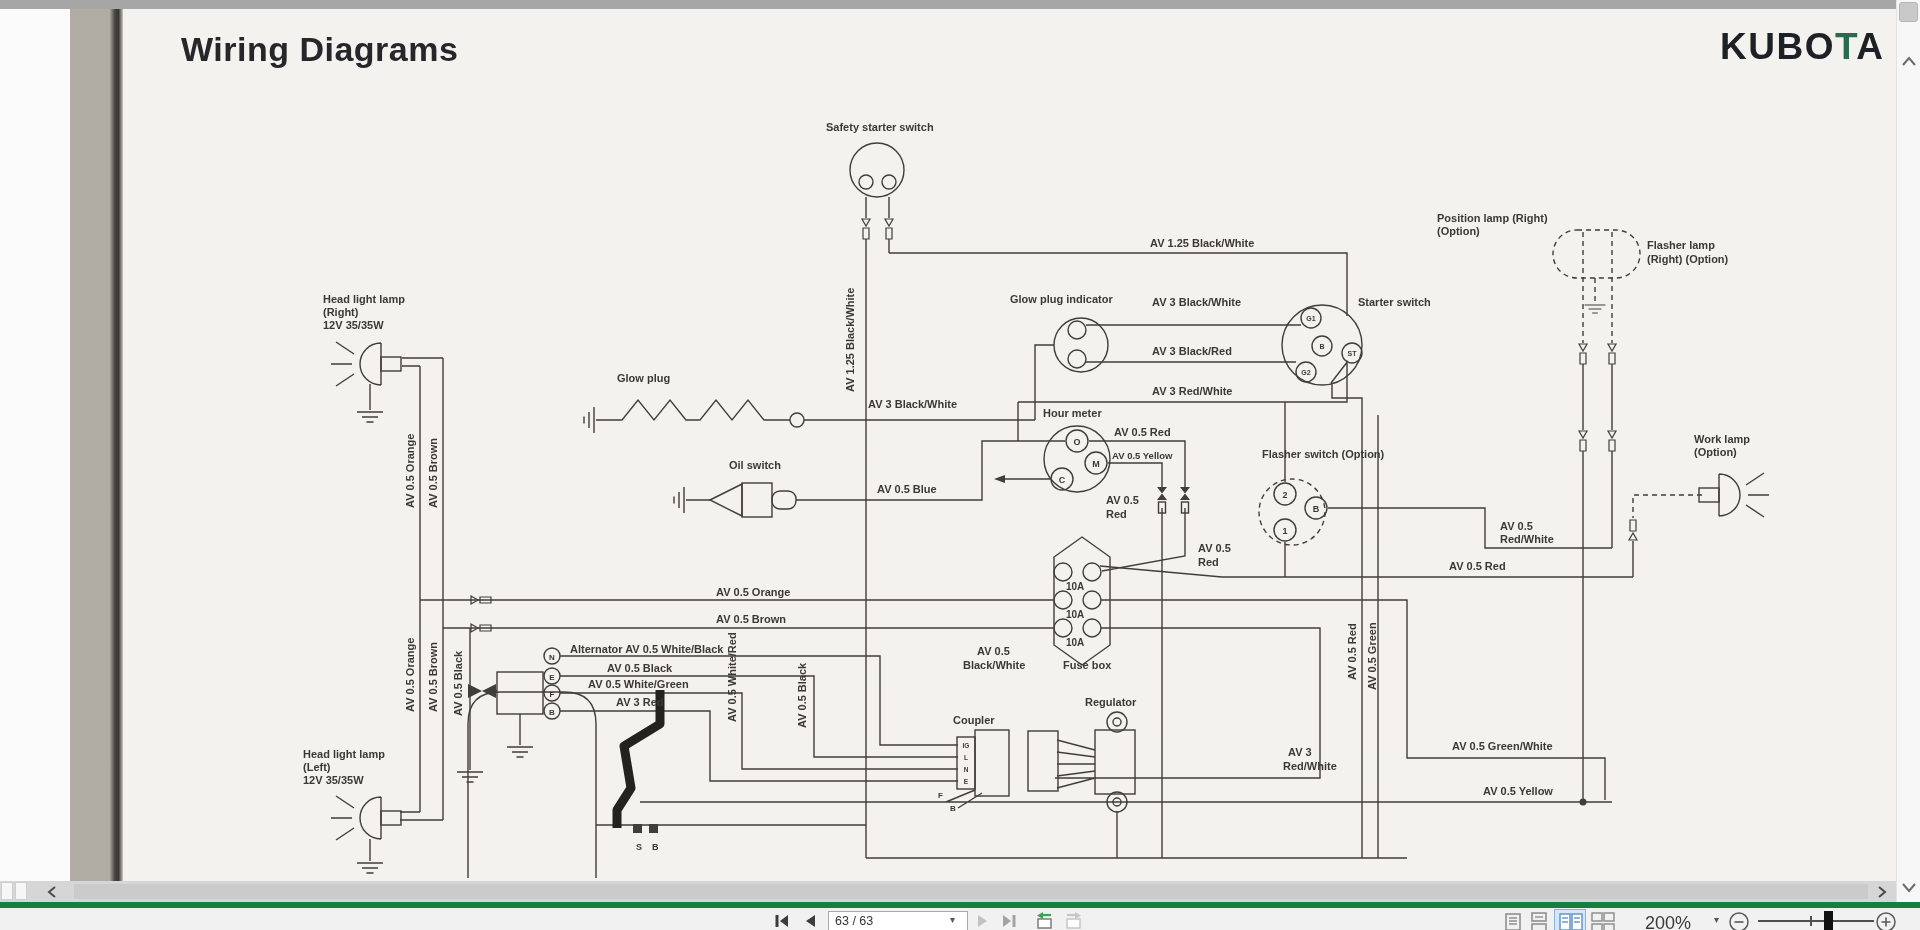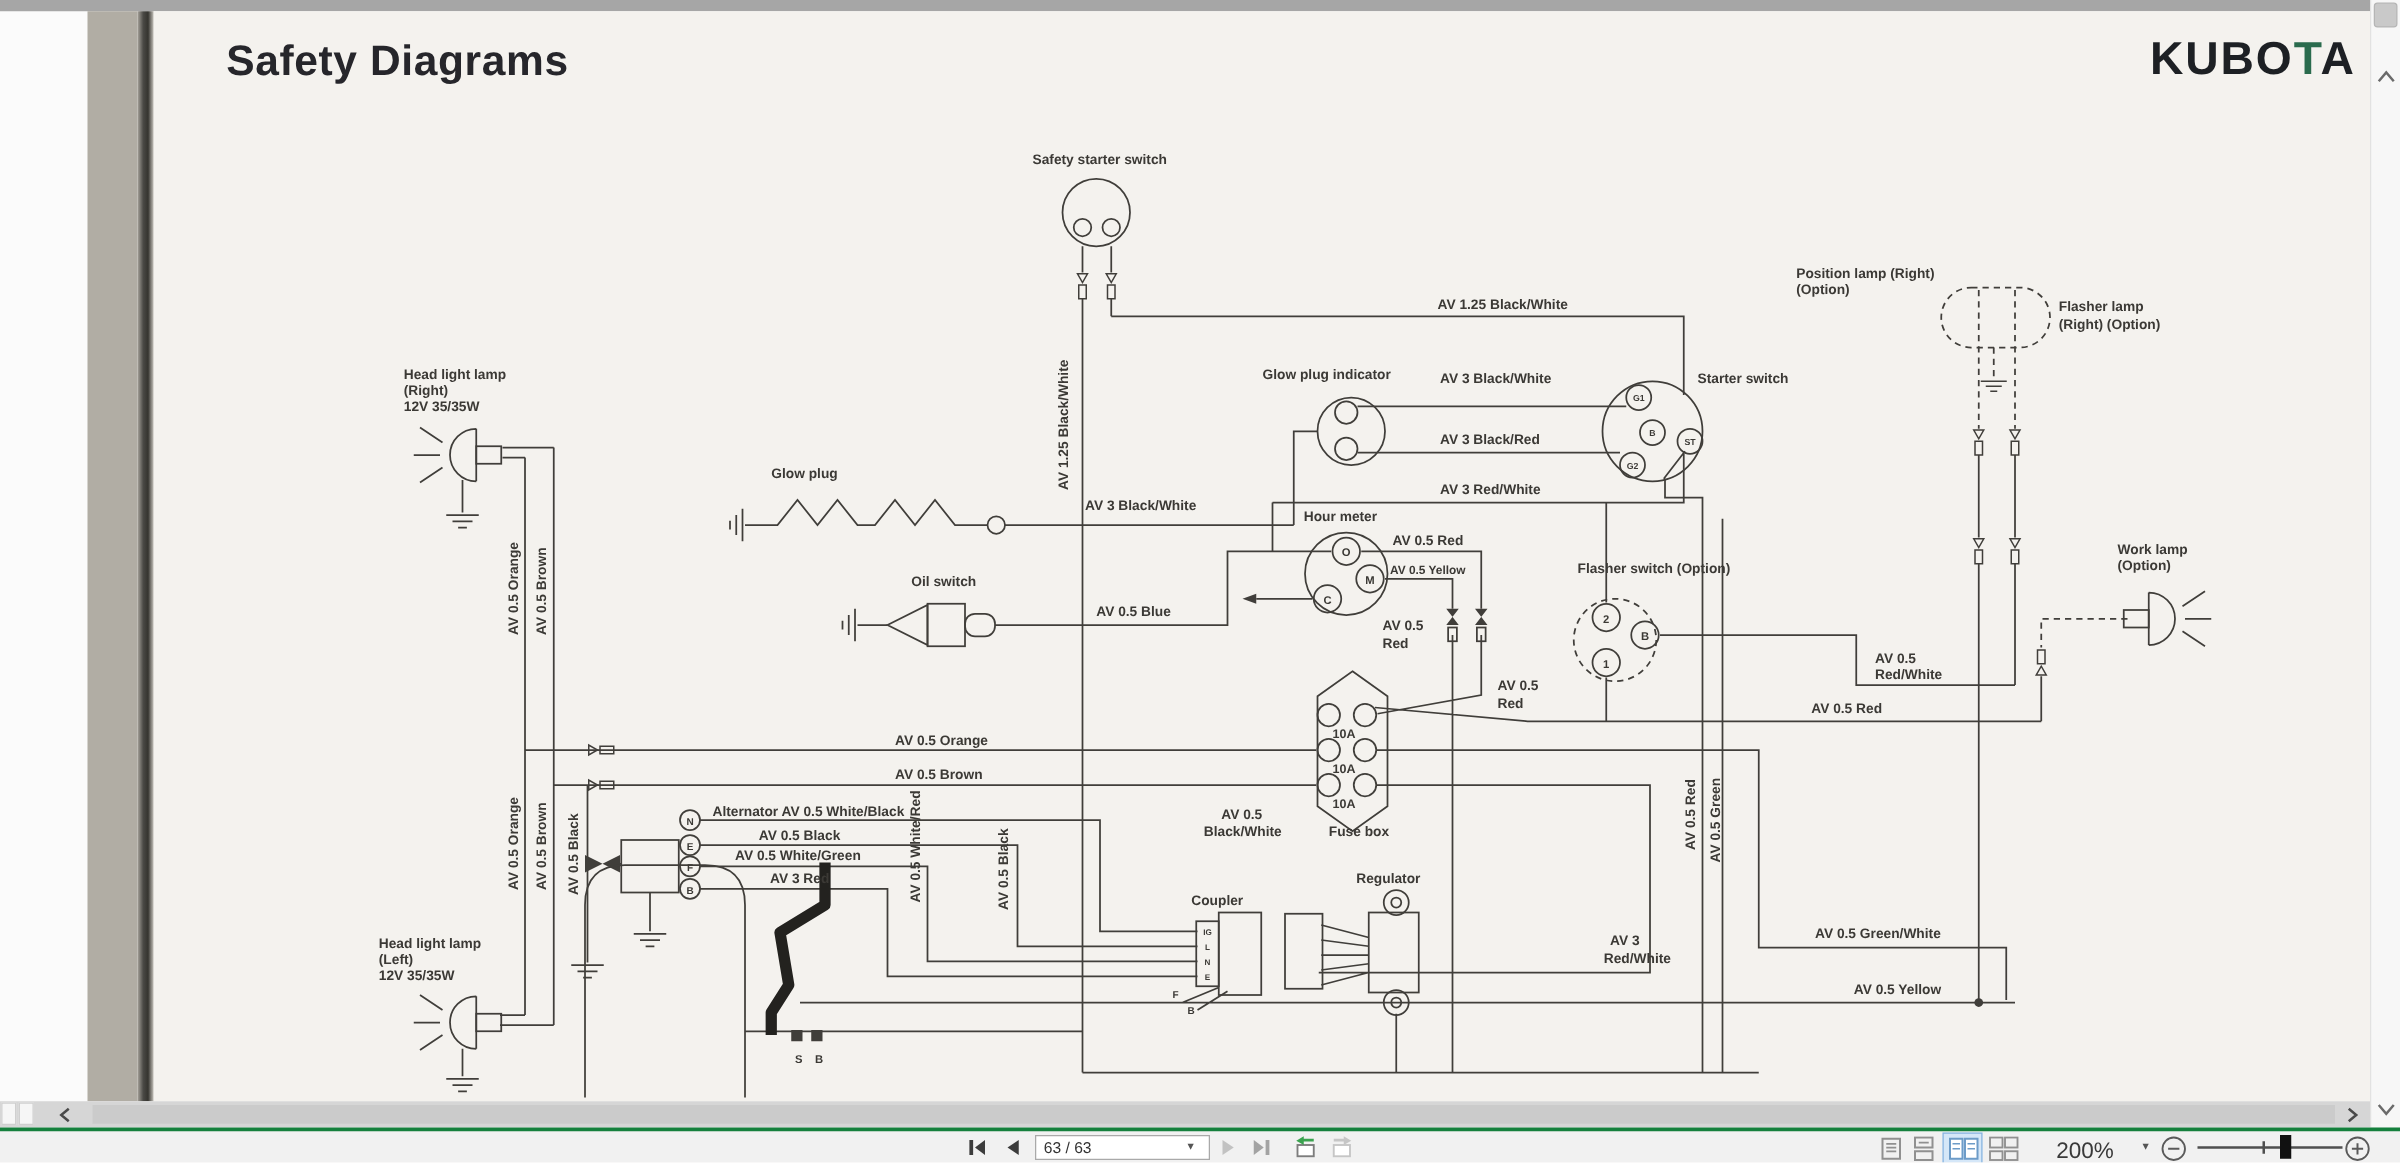--- a/index.html
+++ b/index.html
@@ -28,21 +28,21 @@
      border-left:1px solid #e2e2e2;box-sizing:border-box;}
   #vthumb{position:absolute;left:2px;top:2px;width:19px;height:20px;background:#c9c9c9;
      border:1px solid #b5b5b5;border-radius:3px;box-sizing:border-box;}
   .chev{position:absolute;}
   #hscroll{position:absolute;left:0;top:881px;width:1896px;height:21px;background:#d6d6d6;}
   .corner-sq{position:absolute;top:1px;width:12px;height:18px;background:#f6f6f6;
      border:1px solid #cfcfcf;box-sizing:border-box;}
   #hthumb{position:absolute;left:74px;top:3px;width:1794px;height:15px;background:#cbcbcb;}
   
   #toolbar{position:absolute;left:0;top:902px;width:1920px;height:28px;background:#f1f1f1;
-     border-top:3px solid #15803d;box-sizing:border-box;}
+     border-top:6px solid #15803d;box-sizing:border-box;}
   .tb{position:absolute;display:flex;align-items:center;justify-content:center;cursor:default;}
   #page-input{position:absolute;left:828px;top:3px;width:140px;height:20px;border:1px solid #a9a9a9;
      background:#fff;font-size:12.5px;color:#333;padding:0 18px 0 6px;box-sizing:border-box;
      font-family:"Liberation Sans",sans-serif;}
   #page-input-caret{position:absolute;left:950px;top:6px;font-size:10px;color:#555;}
   #zoom-text{position:absolute;left:1645px;top:5px;font-size:18px;color:#3a3a3a;}
   #zoom-caret{position:absolute;left:1714px;top:6px;font-size:10px;color:#555;}
   #slider-track{position:absolute;left:1758px;top:12px;width:116px;height:2px;background:#4f4f4f;}
   #slider-tick{position:absolute;left:1810px;top:8px;width:2px;height:10px;background:#4f4f4f;}
   #slider-thumb{position:absolute;left:1824px;top:3px;width:9px;height:19px;background:#111;}
@@ -52,21 +52,21 @@
 </head>
 <body>
 
 <div id="app">
 
   <div id="top-strip"></div>
   <div id="gutter"></div>
   <div id="page-shadow"></div>
 
   <div id="page"></div>
-  <div id="doc-title">Safety Diagrams</div>
+  <div id="doc-title">Wiring Diagrams</div>
   <div id="brand"><span>KUBO</span><span class="t-green">T</span><span>A</span></div>
 
   <svg id="diagram" width="1920" height="930" viewBox="0 0 1920 930">
     <defs>
       <g id="conn">
           <path class="w" style="stroke-width:1.2px" d="M-4,1 L4,1 L0,8 Z M-3,10 h6 v11 h-6 Z"></path>
         </g>
       <g id="conn2">
           <path class="f" d="M-5,0 H5 L-5,13 H5 Z"></path>
           <rect class="w" x="-3.5" y="15" width="7" height="11"></rect>

